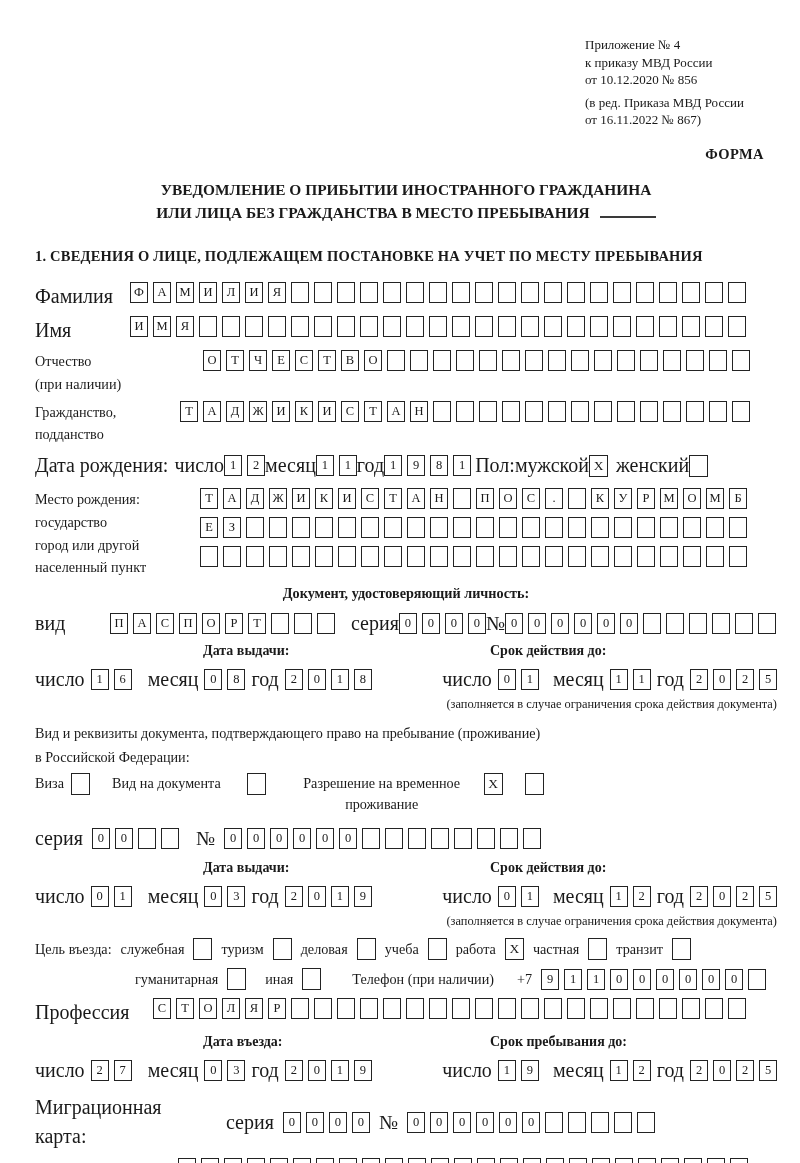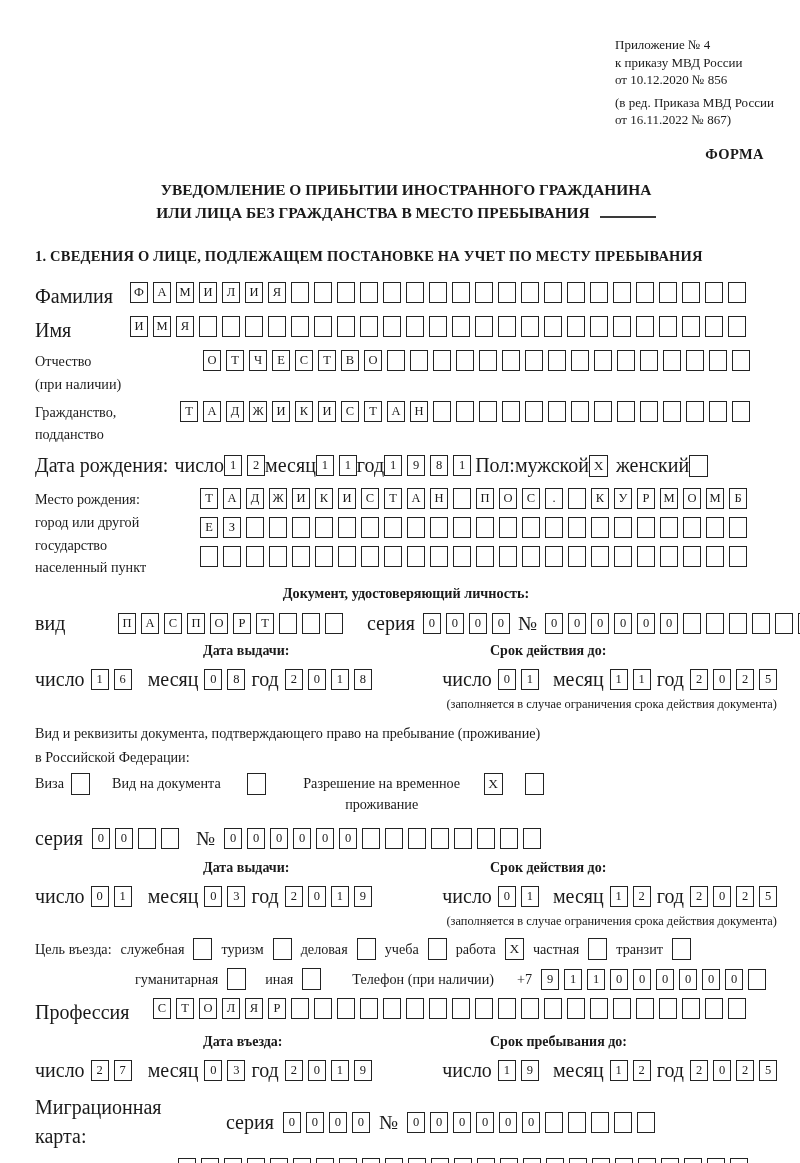--- a/index.html
+++ b/index.html
@@ -1,18 +1,18 @@
 <!DOCTYPE html>
 <html><head>
 <meta charset="utf-8">
 <style>
   html,body{margin:0;padding:0;background:#e8e8e8;}
   .page{position:relative;width:800px;height:1163px;background:#fff;color:#1a1a1a;
         font-family:"Liberation Serif", "DejaVu Serif", serif;overflow:hidden;margin:0 auto;}
-  .annex{position:absolute;left:615px;top:36px;font-size:13px;line-height:1.35;}
+  .annex{position:absolute;left:585px;top:36px;font-size:13px;line-height:1.35;}
   .annex-gap{height:5px;}
   .forma{position:absolute;right:36px;top:146px;font-weight:bold;font-size:14.5px;letter-spacing:.4px;}
   .content{position:absolute;left:35px;top:178px;width:742px;}
   .title{text-align:center;font-weight:bold;font-size:15.4px;line-height:1.5;}
   .uline{display:inline-block;width:56px;border-bottom:2.2px solid #3a3a3a;height:13px;margin-left:10px;}
   .sect{margin-top:24px;text-align:left;font-weight:bold;font-size:14.5px;letter-spacing:.2px;}
   .body{margin-top:17px;}
   .row{display:flex;align-items:flex-start;margin-bottom:5px;}
   .rowc{display:flex;align-items:center;margin-bottom:5px;}
   .lbl{font-size:20px;line-height:1.45;flex:0 0 auto;}
@@ -222,22 +222,22 @@
         <span class="lbl" style="margin-left:4px;">Пол:</span>
         <span class="lbl">мужской</span>
         <span class="cbox">X</span>
         <span class="lbl" style="margin-left:8px;">женский</span>
         <span class="cbox"></span>
       </div>
 
       <div class="row" style="margin-bottom:2px;">
         <span class="lstack w165">
           <span>Место рождения:</span>
+          <span>государство</span>
           <span>город или другой</span>
-          <span>государство</span>
           <span>населенный пункт</span>
         </span>
         <span class="stackrows">
           <span class="cells">
               <span class="cell">Т</span>
               <span class="cell">А</span>
               <span class="cell">Д</span>
               <span class="cell">Ж</span>
               <span class="cell">И</span>
               <span class="cell">К</span>
@@ -309,21 +309,21 @@
               <span class="cell"></span>
               <span class="cell"></span>
               <span class="cell"></span>
               <span class="cell"></span>
               <span class="cell"></span>
             </span>
         </span>
       </div>
 
       <div class="docline">Документ, удостоверяющий личность:</div>
-      <div class="rowc" style="gap:8px;">
+      <div class="rowc" style="">
         <span class="lbl" style="width:75px;">вид</span>
         <span class="cells">
             <span class="cell">П</span>
             <span class="cell">А</span>
             <span class="cell">С</span>
             <span class="cell">П</span>
             <span class="cell">О</span>
             <span class="cell">Р</span>
             <span class="cell">Т</span>
             <span class="cell"></span>

